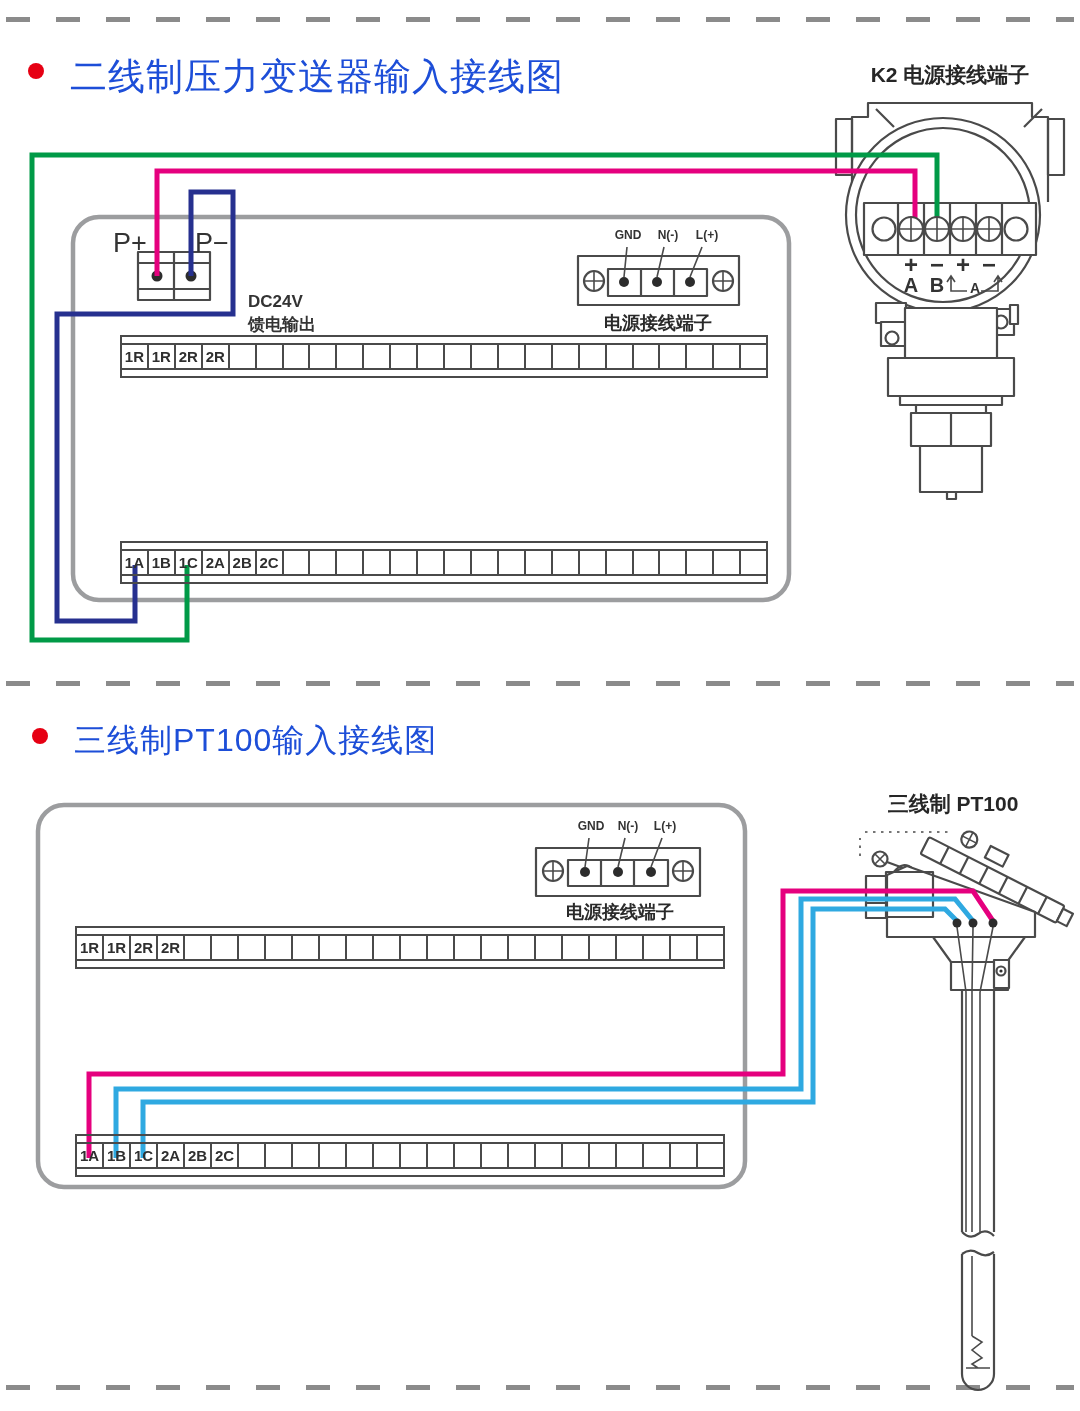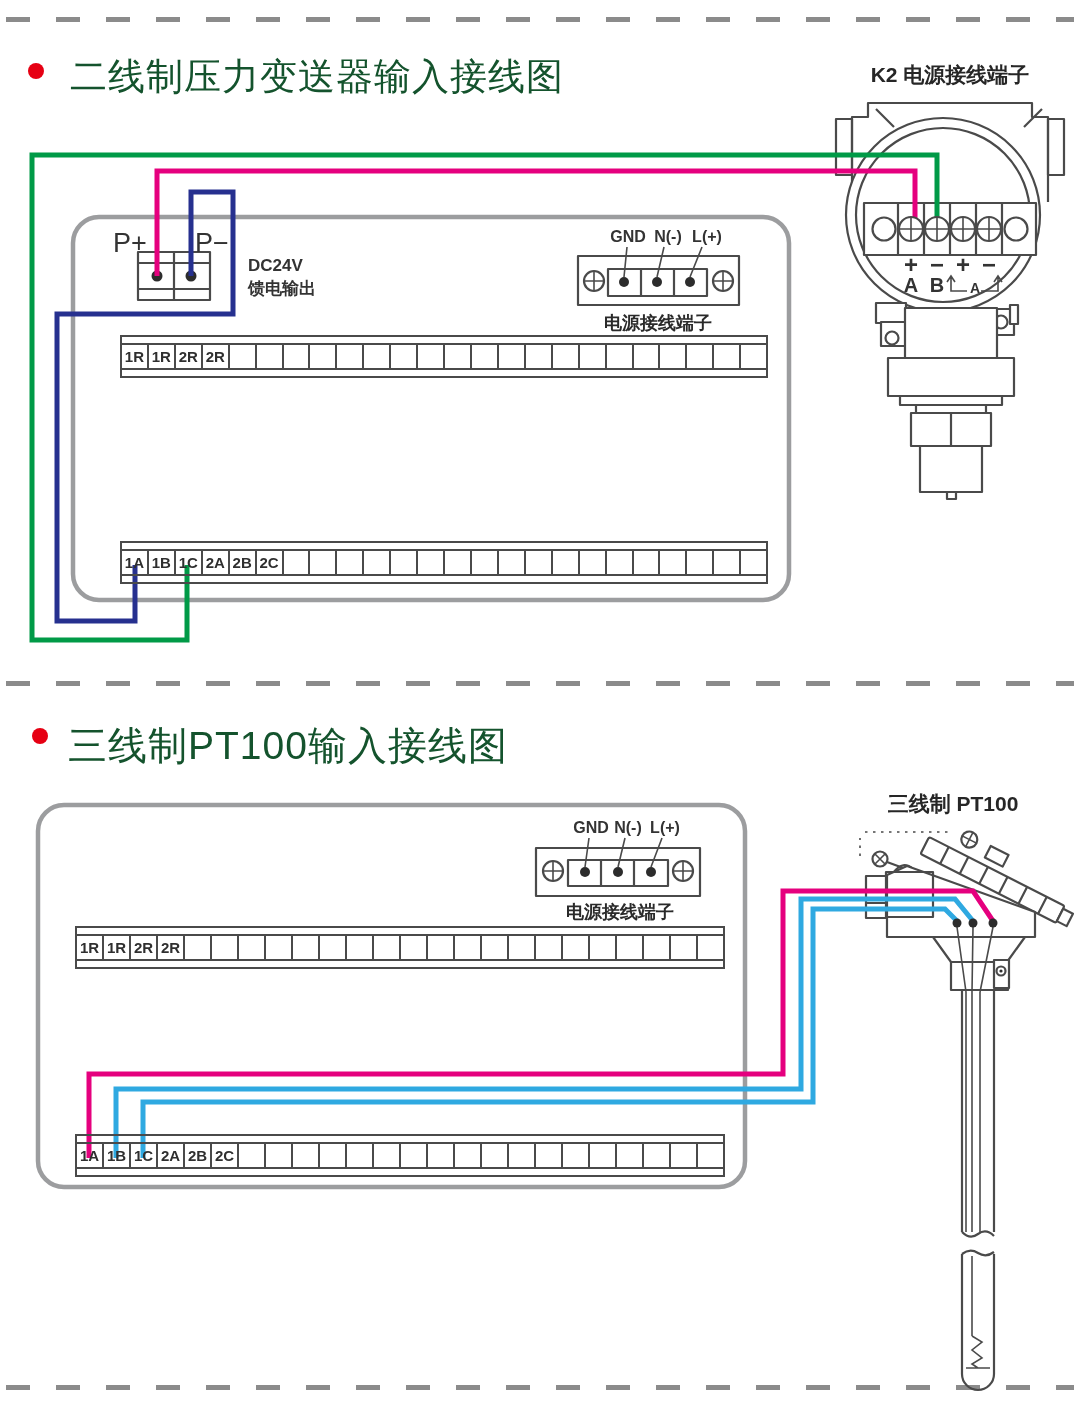--- a/index.html
+++ b/index.html
@@ -6,26 +6,26 @@
     --c-magenta:#E5007E; --c-green:#009A47; --c-navy:#26308F; --c-cyan:#2FA9E1;
     --c-panel:#9C9D9F; --c-line:#4A4A4A; --c-red:#E60013; --c-text:#2B2B2B; --c-dash:#8B8B8B;
   }
   html,body{margin:0;padding:0;background:#fff;}
   .page{position:relative;width:1080px;height:1411px;background:#ffffff;overflow:hidden;
         font-family:"Liberation Sans","DejaVu Sans",sans-serif;color:var(--c-text);}
   .abs{position:absolute;}
   .divider{position:absolute;left:6px;width:1068px;height:5px;
            background:repeating-linear-gradient(90deg,var(--c-dash) 0 24px,transparent 24px 50px);}
   .bullet{position:absolute;width:16px;height:16px;border-radius:50%;background:var(--c-red);}
-  .sec-title{position:absolute;font-size:37px;letter-spacing:1px;color:#14532d;white-space:nowrap;}
+  .sec-title{position:absolute;font-size:37px;letter-spacing:1px;color:#1d4ed8;white-space:nowrap;}
   .dev-label{position:absolute;font-size:21px;font-weight:600;color:#262626;white-space:nowrap;transform:translateX(-50%);}
   .cx{transform:translateX(-50%);}
   .plabel{position:absolute;font-size:27px;color:#333;white-space:nowrap;}
-  .dcline{position:absolute;font-size:17px;font-weight:600;color:#333;line-height:23px;white-space:nowrap;}
-  .tlabel{position:absolute;font-size:16px;font-weight:600;color:#333;white-space:nowrap;text-align:right;}
+  .dcline{position:absolute;font-size:17px;font-weight:600;color:#333;line-height:23px;white-space:nowrap;margin-top:36px;}
+  .tlabel{position:absolute;font-size:12px;font-weight:600;color:#333;white-space:nowrap;text-align:right;}
   .caption{position:absolute;font-size:18px;font-weight:600;color:#2a2a2a;white-space:nowrap;}
   .sign{position:absolute;font-size:24px;font-weight:700;color:#333;}
   .tname{position:absolute;font-size:20px;font-weight:600;color:#333;}
   .bkA{position:absolute;font-size:14px;font-weight:600;color:#333;}
   svg.layer{position:absolute;left:0;top:0;z-index:1;}
   .art{stroke:var(--c-line);fill:none;stroke-width:2.2;stroke-linejoin:round;}
   .artf{stroke:var(--c-line);fill:#fff;stroke-width:2.2;stroke-linejoin:round;}
   .thin{stroke:var(--c-line);fill:none;stroke-width:1.6;}
   .panel{stroke:var(--c-panel);fill:none;stroke-width:4.5;}
   .wire{fill:none;stroke-width:5;stroke-linejoin:miter;}
@@ -327,21 +327,21 @@
 
   <div class="sign txt cx" style="left:911px;top:251px">+</div>
   <div class="sign txt cx" style="left:937px;top:251px">−</div>
   <div class="sign txt cx" style="left:963px;top:251px">+</div>
   <div class="sign txt cx" style="left:989px;top:251px">−</div>
   <div class="tname txt cx" style="left:911px;top:274px">A</div>
   <div class="tname txt cx" style="left:937px;top:274px">B</div>
   <div class="bkA txt cx" style="left:975px;top:280px">A</div>
 
   <div class="bullet txt abs" style="left:32px;top:728px"></div>
-  <div class="sec-title txt" style="left:68px;top:719px;font-size:39px">三线制PT100输入接线图</div>
+  <div class="sec-title txt" style="left:74px;top:719px;font-size:32px">三线制PT100输入接线图</div>
   <div class="dev-label txt" style="left:953px;top:790px">三线制  PT100</div>
 
   <div class="tlabel txt cx" style="left:591px;top:819px">GND</div>
   <div class="tlabel txt cx" style="left:628px;top:819px">N(-)</div>
   <div class="tlabel txt cx" style="left:665px;top:819px">L(+)</div>
   <div class="caption txt cx" style="left:620px;top:900px">电源接线端子</div>
 
 </div>
 
 </body></html>

